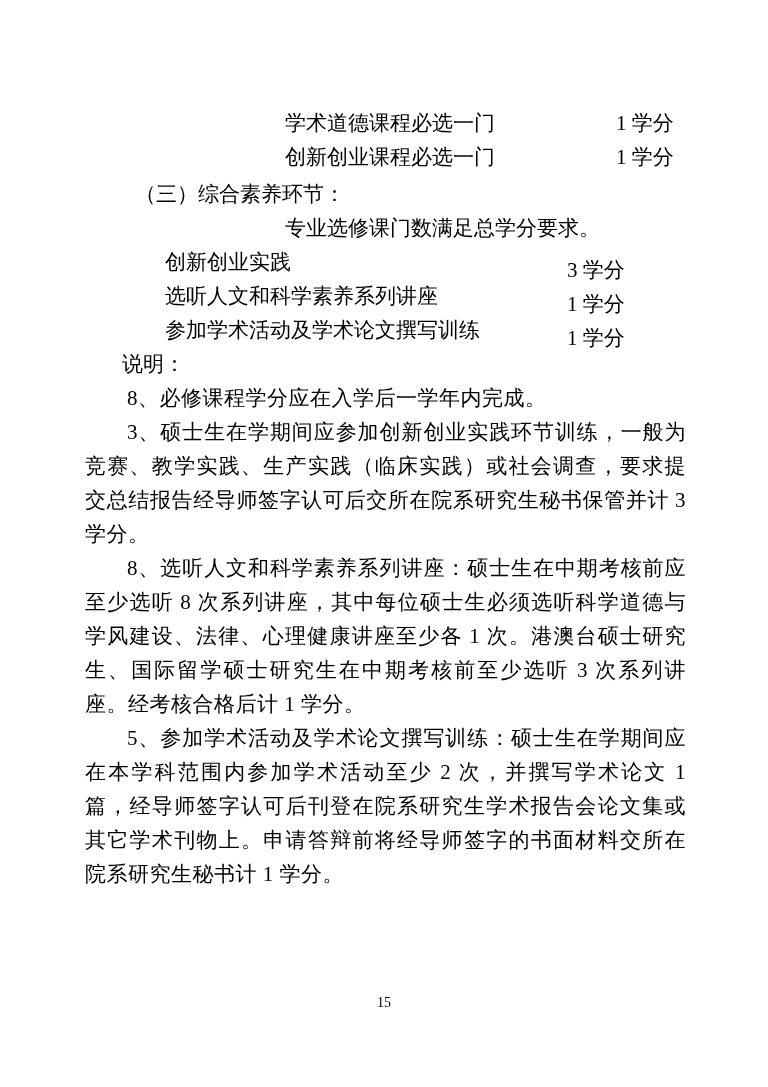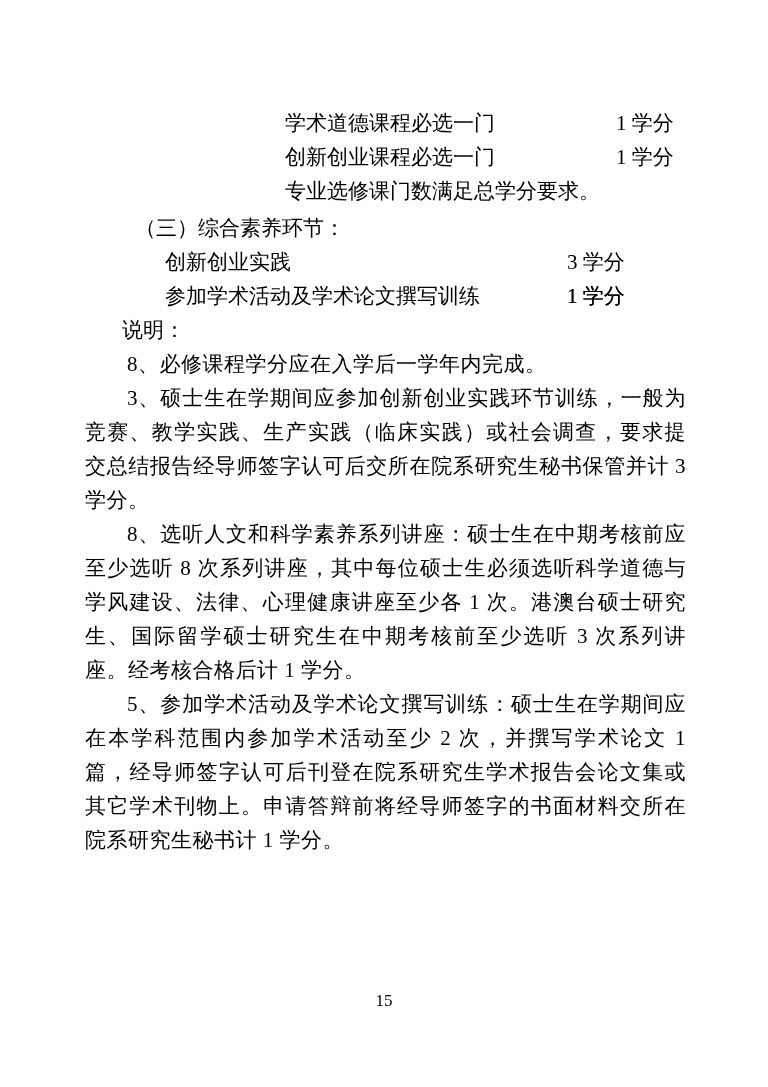--- a/index.html
+++ b/index.html
@@ -22,62 +22,63 @@
     left: 85px;
     top: 106px;
     width: 601px;
     font-size: 21px;
     line-height: 34px;
   }
   .line { position: relative; }
   .top-line { padding-left: 200px; }
   .top-line .credit { position: absolute; left: 531px; top: 0; }
   .sec-line { padding-left: 80px; }
-  .sec-line .credit { position: absolute; left: 482px; top: 0; }
+  .sec-line .credit { position: absolute; left: 482px; top: 8px; }
   .heading { padding-left: 50px; margin-top: 3px; }
   .notes-label { padding-left: 37px; }
   .note {
     text-align: justify;
     text-indent: 2em;
     letter-spacing: 0.5px;
   }
   .page-number {
     position: absolute;
     left: 0;
     right: 0;
     bottom: 76px;
     text-align: center;
-    font-size: 17px;
+    font-size: 14px;
   }
 </style>
 </head>
 <body>
 
 <div class="page">
   <div class="content">
 
     <div class="line top-line">
       <span>学术道德课程必选一门</span>
       <span class="credit">1 学分</span>
     </div>
     <div class="line top-line">
       <span>创新创业课程必选一门</span>
       <span class="credit">1 学分</span>
     </div>
+    <div class="line heading">（三）综合素养环节：</div>
+
     <div class="line top-line">
       <span>专业选修课门数满足总学分要求。</span>
     </div>
-
-    <div class="line heading">（三）综合素养环节：</div>
 
     <div class="line sec-line">
       <span>创新创业实践</span>
       <span class="credit">3 学分</span>
     </div>
     <div class="line sec-line">
+      <span>选听人文和科学素养系列讲座</span>
       <span class="credit">1 学分</span>
     </div>
     <div class="line sec-line">
       <span>参加学术活动及学术论文撰写训练</span>
       <span class="credit">1 学分</span>
     </div>
 
     <div class="line notes-label">说明：</div>
 
     <p class="note">8、必修课程学分应在入学后一学年内完成。</p>

